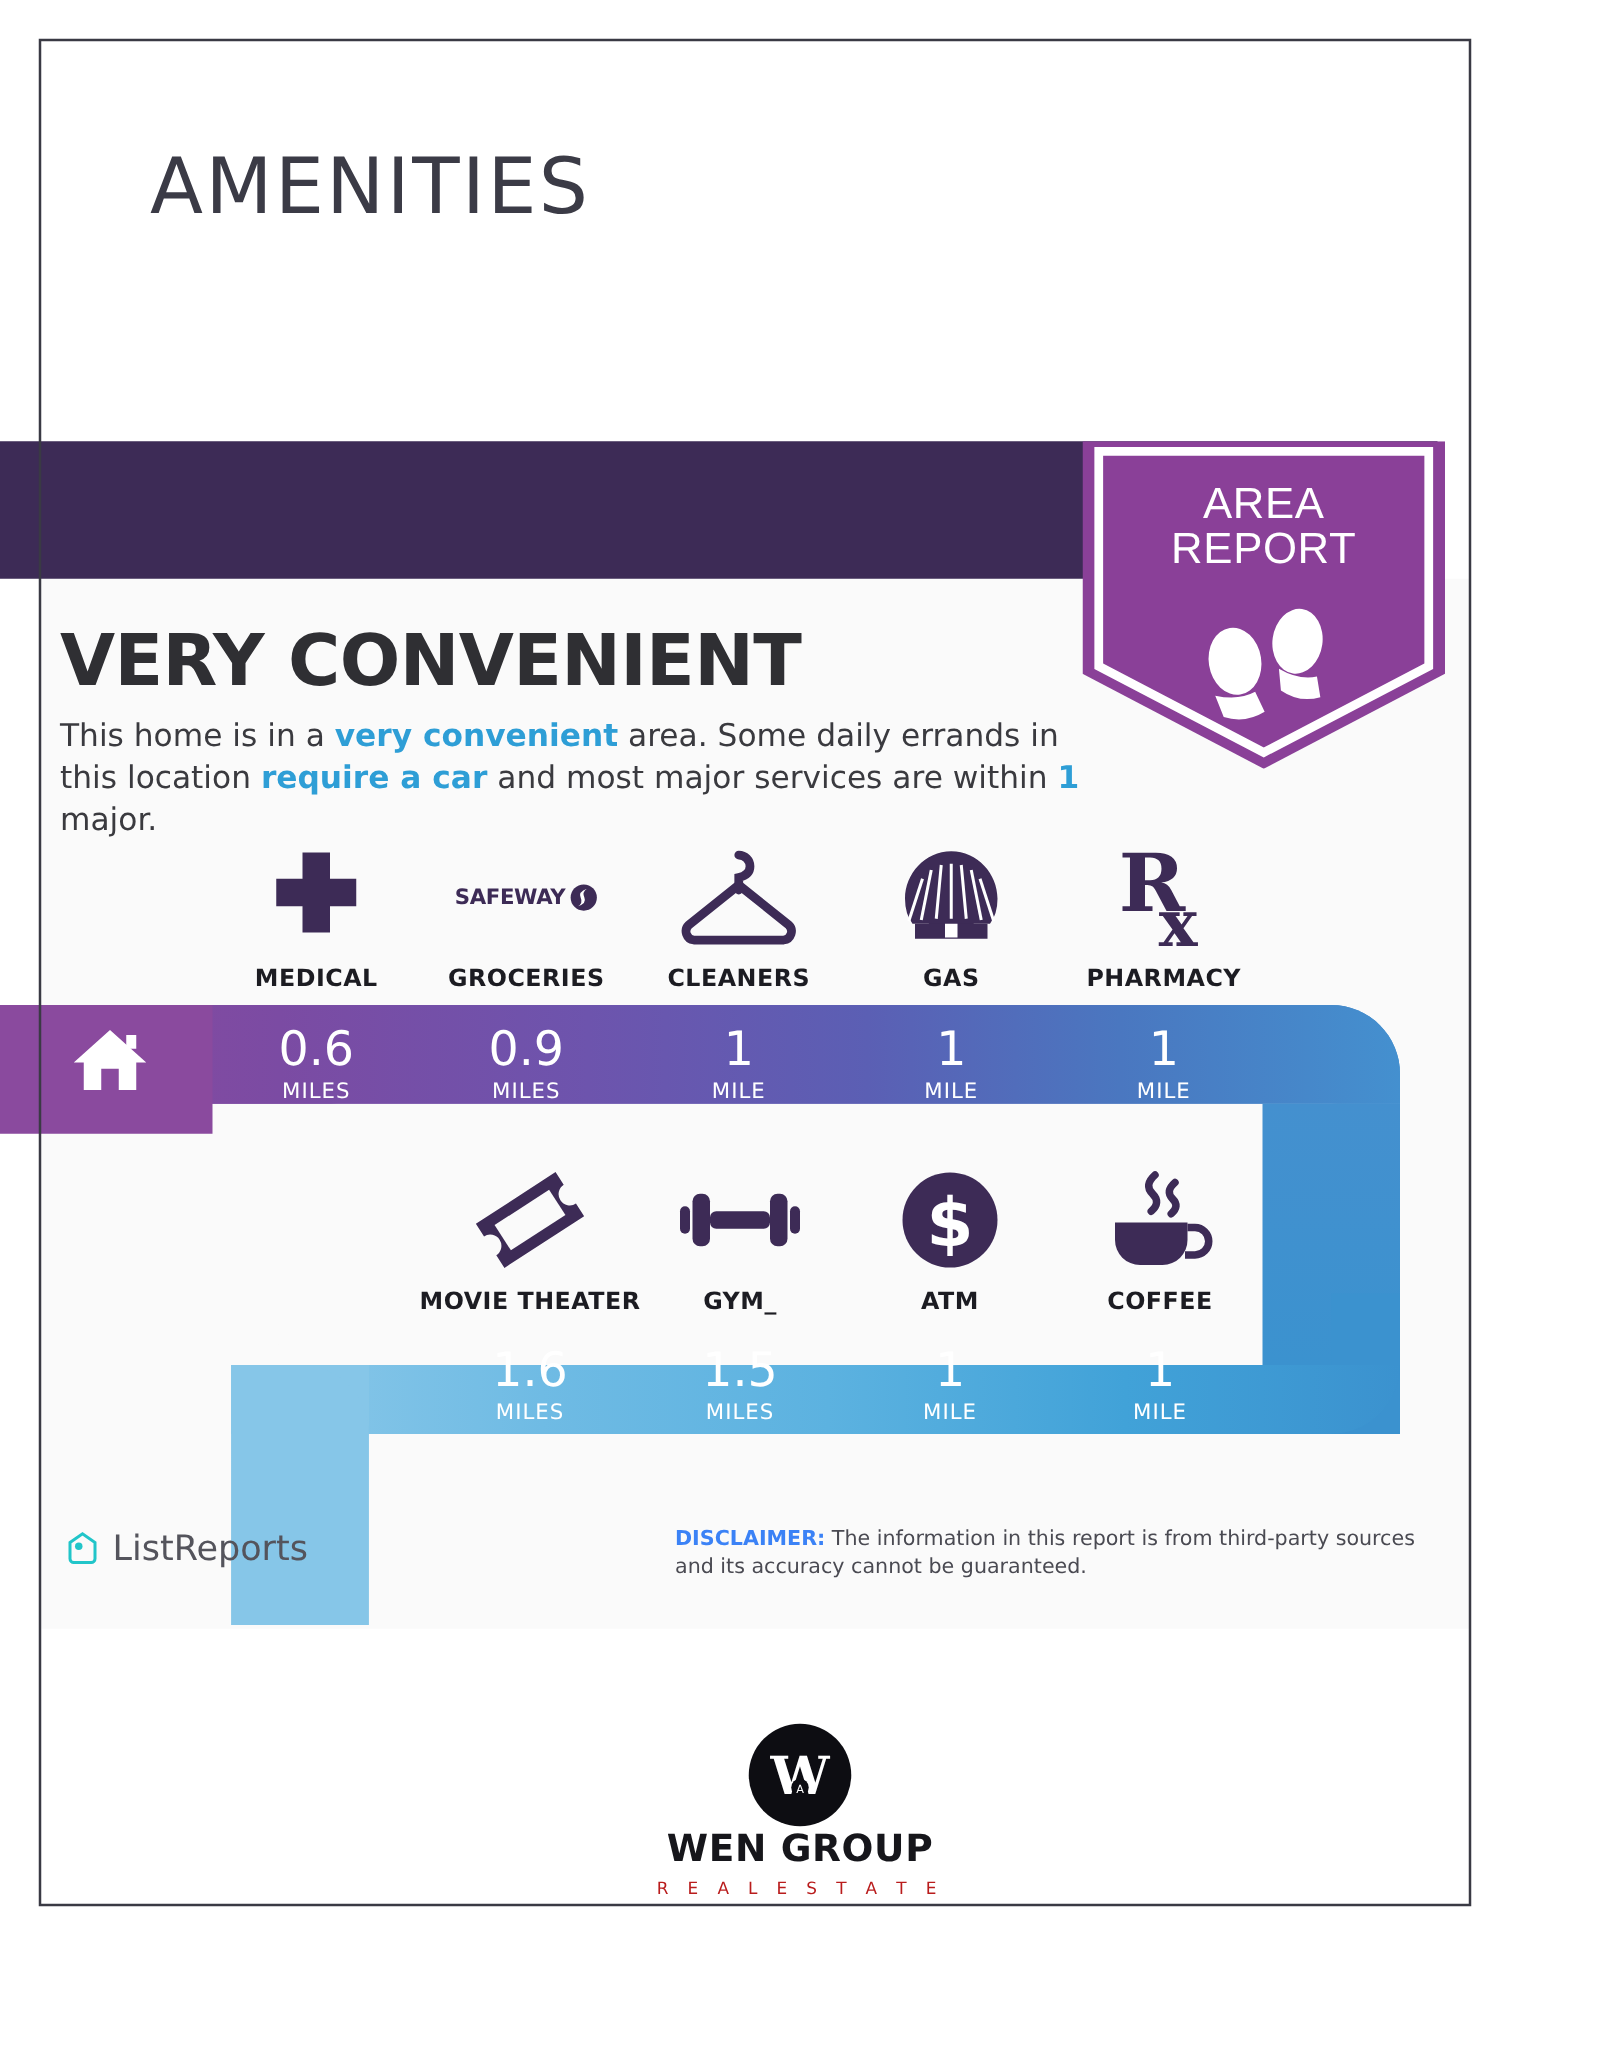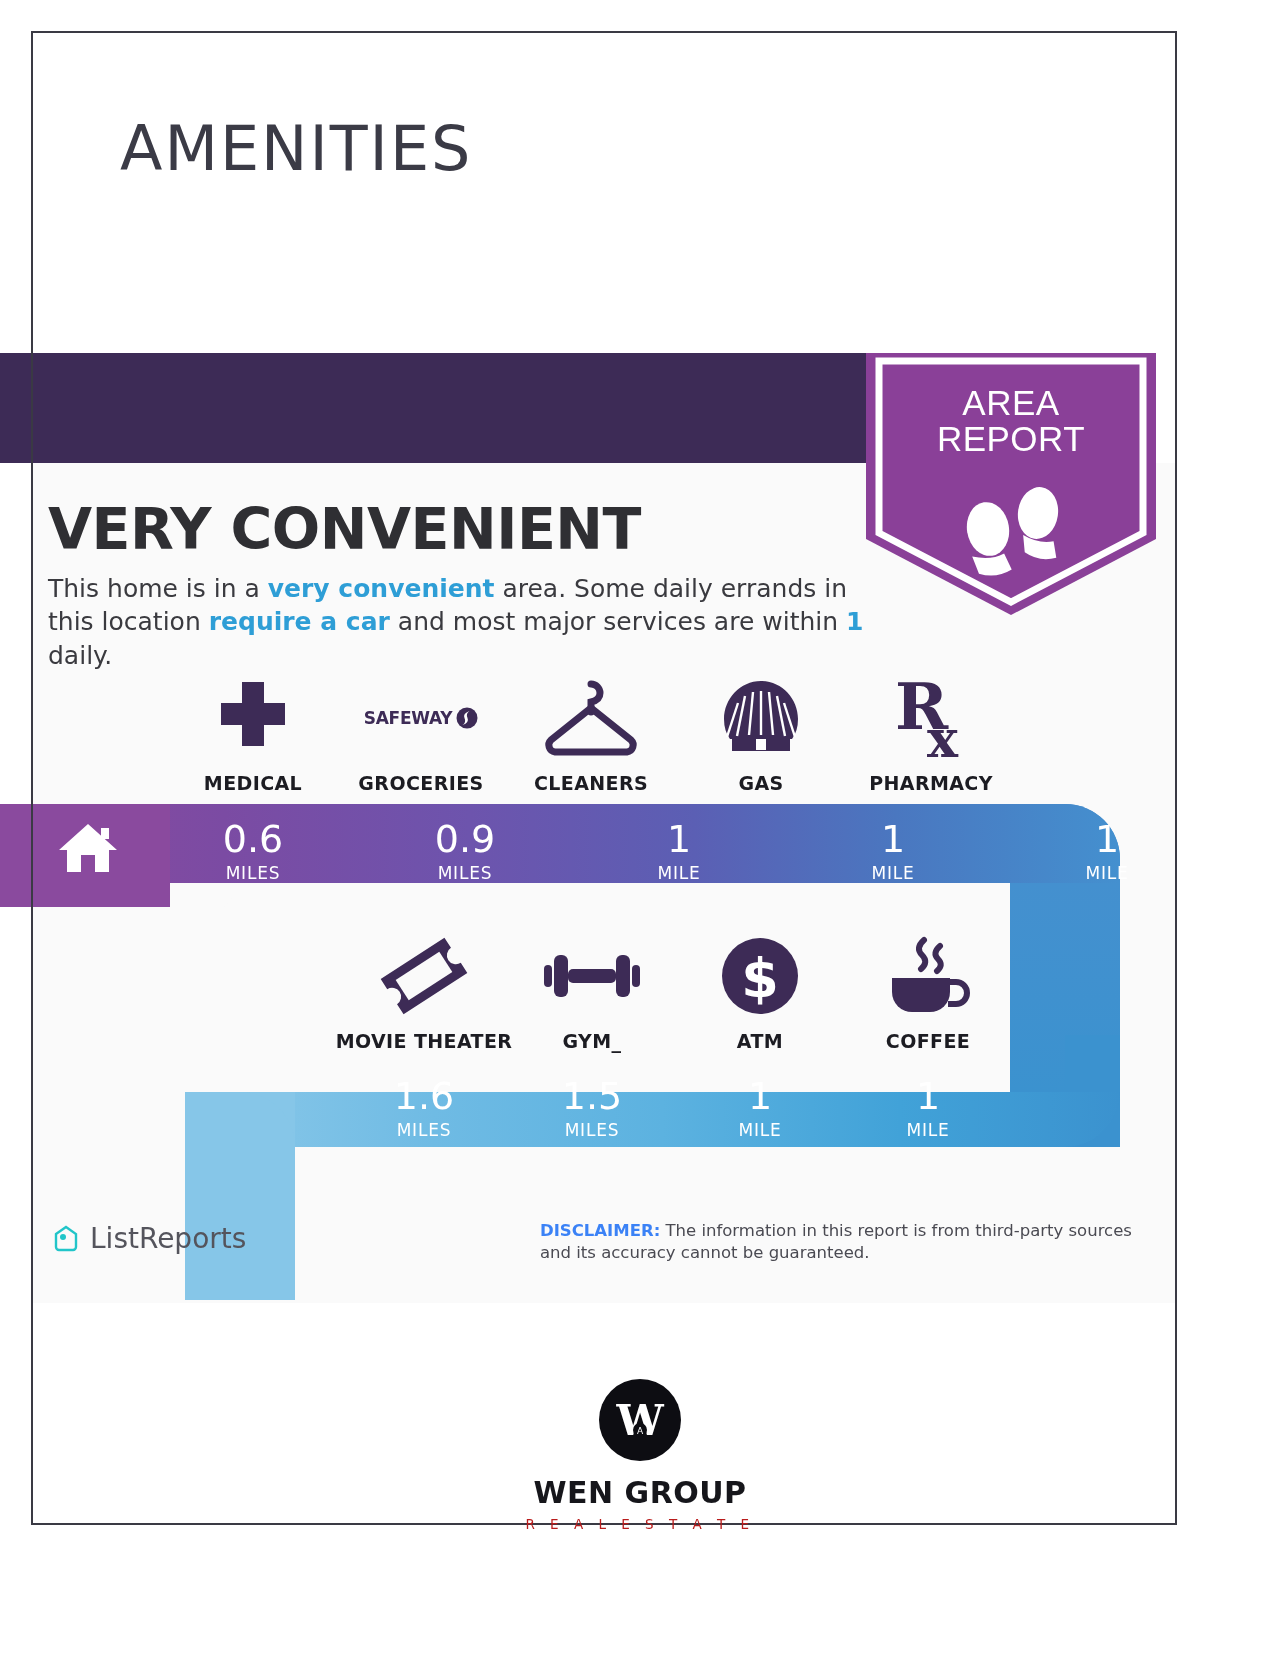--- a/index.html
+++ b/index.html
@@ -165,21 +165,21 @@
     line-height: 1;
     font-family: "DejaVu Sans", sans-serif;
     font-weight: 400;
   }
   .val-unit {
     font-size: 17px;
     margin-top: 5px;
     letter-spacing: 0.8px;
     font-family: "DejaVu Sans", sans-serif;
   }
-  .valrow1 { left: 170px; top: 805px; gap: 44px; }
+  .valrow1 { left: 170px; top: 805px; }
   .valrow2 { left: 340px; top: 1062px; }
 
   
   .snake-home { position: absolute; left: 57px; top: 822px; z-index: 6; }
 
   
   .listreports {
     position: absolute;
     left: 51px; top: 1222px;
     display: flex;
@@ -210,21 +210,20 @@
   .brand {
     position: absolute;
     left: 0; top: 1378px;
     width: 1280px;
     display: flex;
     flex-direction: column;
     align-items: center;
     z-index: 7;
   }
   .brand-name {
-    margin-top: 13px;
     font-size: 30px;
     font-weight: bold;
     letter-spacing: 0.5px;
     color: #16161b;
     font-family: "DejaVu Sans", sans-serif;
   }
   .brand-sub {
     margin-top: 6px;
     font-size: 13.5px;
     letter-spacing: 5.5px;
@@ -274,21 +273,21 @@
       <div>AREA</div>
       <div>REPORT</div>
     </div>
   </div>
 
   <div class="body-area"></div>
 
   <div class="headline">VERY CONVENIENT</div>
 
   <div class="subtext">
-    <span>This home is in a </span><b>very convenient</b><span> area. Some daily errands in this location </span><b>require a car</b><span> and most major services are within </span><b>1</b><span> daily.</span>
+    <span>This home is in a </span><b>very convenient</b><span> area. Some daily errands in this location </span><b>require a car</b><span> and most major services are within </span><b>1</b><span> major.</span>
   </div>
 
   <svg class="snake" viewBox="0 0 1280 510">
     <defs>
       <linearGradient id="gradTop" x1="0" y1="0" x2="1" y2="0">
         <stop offset="0" stop-color="#8a4a9e"></stop>
         <stop offset="0.20" stop-color="#7b4ba3"></stop>
         <stop offset="0.42" stop-color="#6d54ad"></stop>
         <stop offset="0.62" stop-color="#5b5fb4"></stop>
         <stop offset="0.80" stop-color="#4a77c0"></stop>

